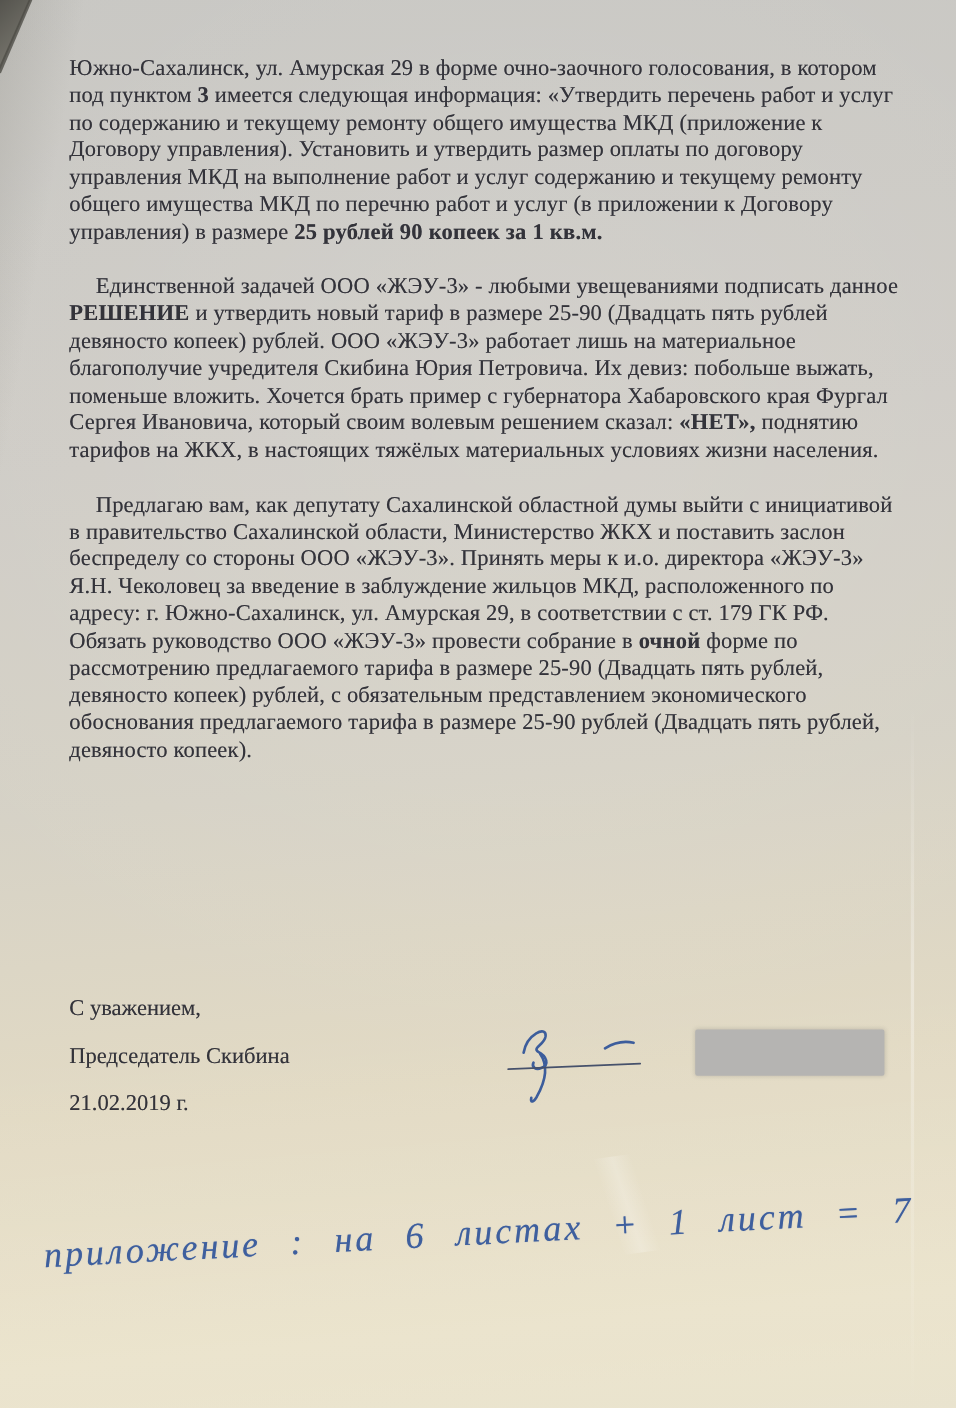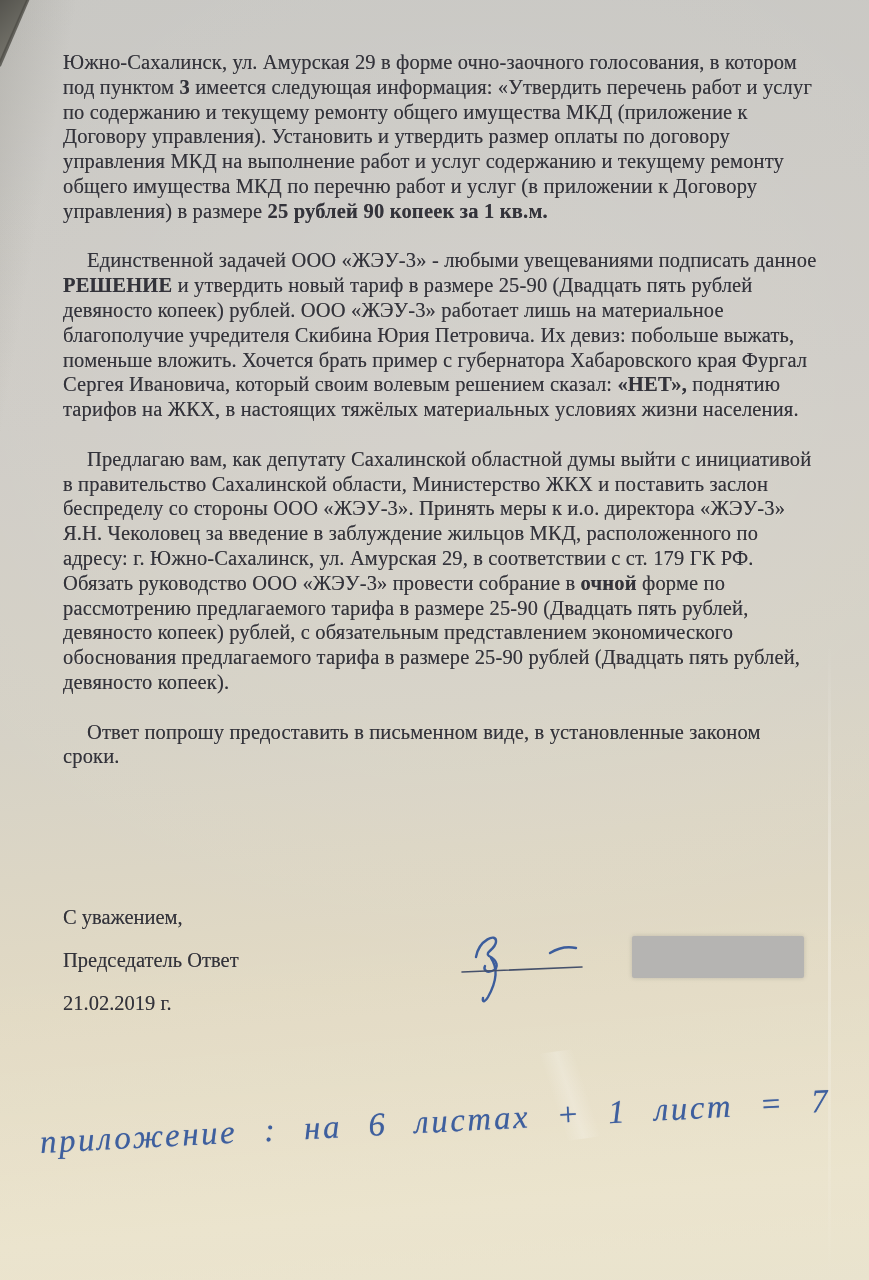--- a/index.html
+++ b/index.html
@@ -89,26 +89,25 @@
   <div class="crease-v"></div>
   <div class="crease-d"></div>
 
   <div class="body-text">
     <p class="no-indent"><span>Южно-Сахалинск, ул. Амурская 29 в форме очно-заочного голосования, в котором под пунктом </span><b>3</b><span> имеется следующая информация: «Утвердить перечень работ и услуг по содержанию и текущему ремонту общего имущества МКД (приложение к Договору управления). Установить и утвердить размер оплаты по договору управления МКД на выполнение работ и услуг содержанию и текущему ремонту общего имущества МКД по перечню работ и услуг (в приложении к Договору управления) в размере </span><b>25 рублей 90 копеек за 1 кв.м.</b></p>
 
     <p><span>Единственной задачей ООО «ЖЭУ-3» - любыми увещеваниями подписать данное </span><b>РЕШЕНИЕ</b><span> и утвердить новый тариф в размере 25-90 (Двадцать пять рублей девяносто копеек) рублей. ООО «ЖЭУ-3» работает лишь на материальное благополучие учредителя Скибина Юрия Петровича. Их девиз: побольше выжать, поменьше вложить. Хочется брать пример с губернатора Хабаровского края Фургал Сергея Ивановича, который своим волевым решением сказал: </span><b>«НЕТ»,</b><span> поднятию тарифов на ЖКХ, в настоящих тяжёлых материальных условиях жизни населения.</span></p>
 
     <p><span>Предлагаю вам, как депутату Сахалинской областной думы выйти с инициативой в правительство Сахалинской области, Министерство ЖКХ и поставить заслон беспределу со стороны ООО «ЖЭУ-3». Принять меры к и.о. директора «ЖЭУ-3» Я.Н. Чеколовец за введение в заблуждение жильцов МКД, расположенного по адресу: г. Южно-Сахалинск, ул. Амурская 29, в соответствии с ст. 179 ГК РФ. Обязать руководство ООО «ЖЭУ-3» провести собрание в </span><b>очной</b><span> форме по рассмотрению предлагаемого тарифа в размере 25-90 (Двадцать пять рублей, девяносто копеек) рублей, с обязательным представлением экономического обоснования предлагаемого тарифа в размере 25-90 рублей (Двадцать пять рублей, девяносто копеек).</span></p>
 
-    <p><span>Ответ попрошу предоставить в письменном виде, в установленные законом сроки.</span></p>
   </div>
 
   <div class="closing">
     <p>С уважением,</p>
-    <p>Председатель Ответ</p>
+    <p>Председатель Скибина</p>
     <p>21.02.2019 г.</p>
   </div>
 
   <svg class="signature" viewBox="0 0 150 88" xmlns="http://www.w3.org/2000/svg">
     <path d="M24,32 C27,15 45,7 44,17 C43,25 32,27 37,31 C45,35 48,43 40,46 C35,48 31,45 33,41"></path>
     <path d="M39,33 C46,43 45,56 36,72 C33,77 30,78 31,73"></path>
     <path class="thin" d="M10,47 L130,42"></path>
     <path d="M98,28 C106,23 115,21 124,23"></path>
   </svg>
 

